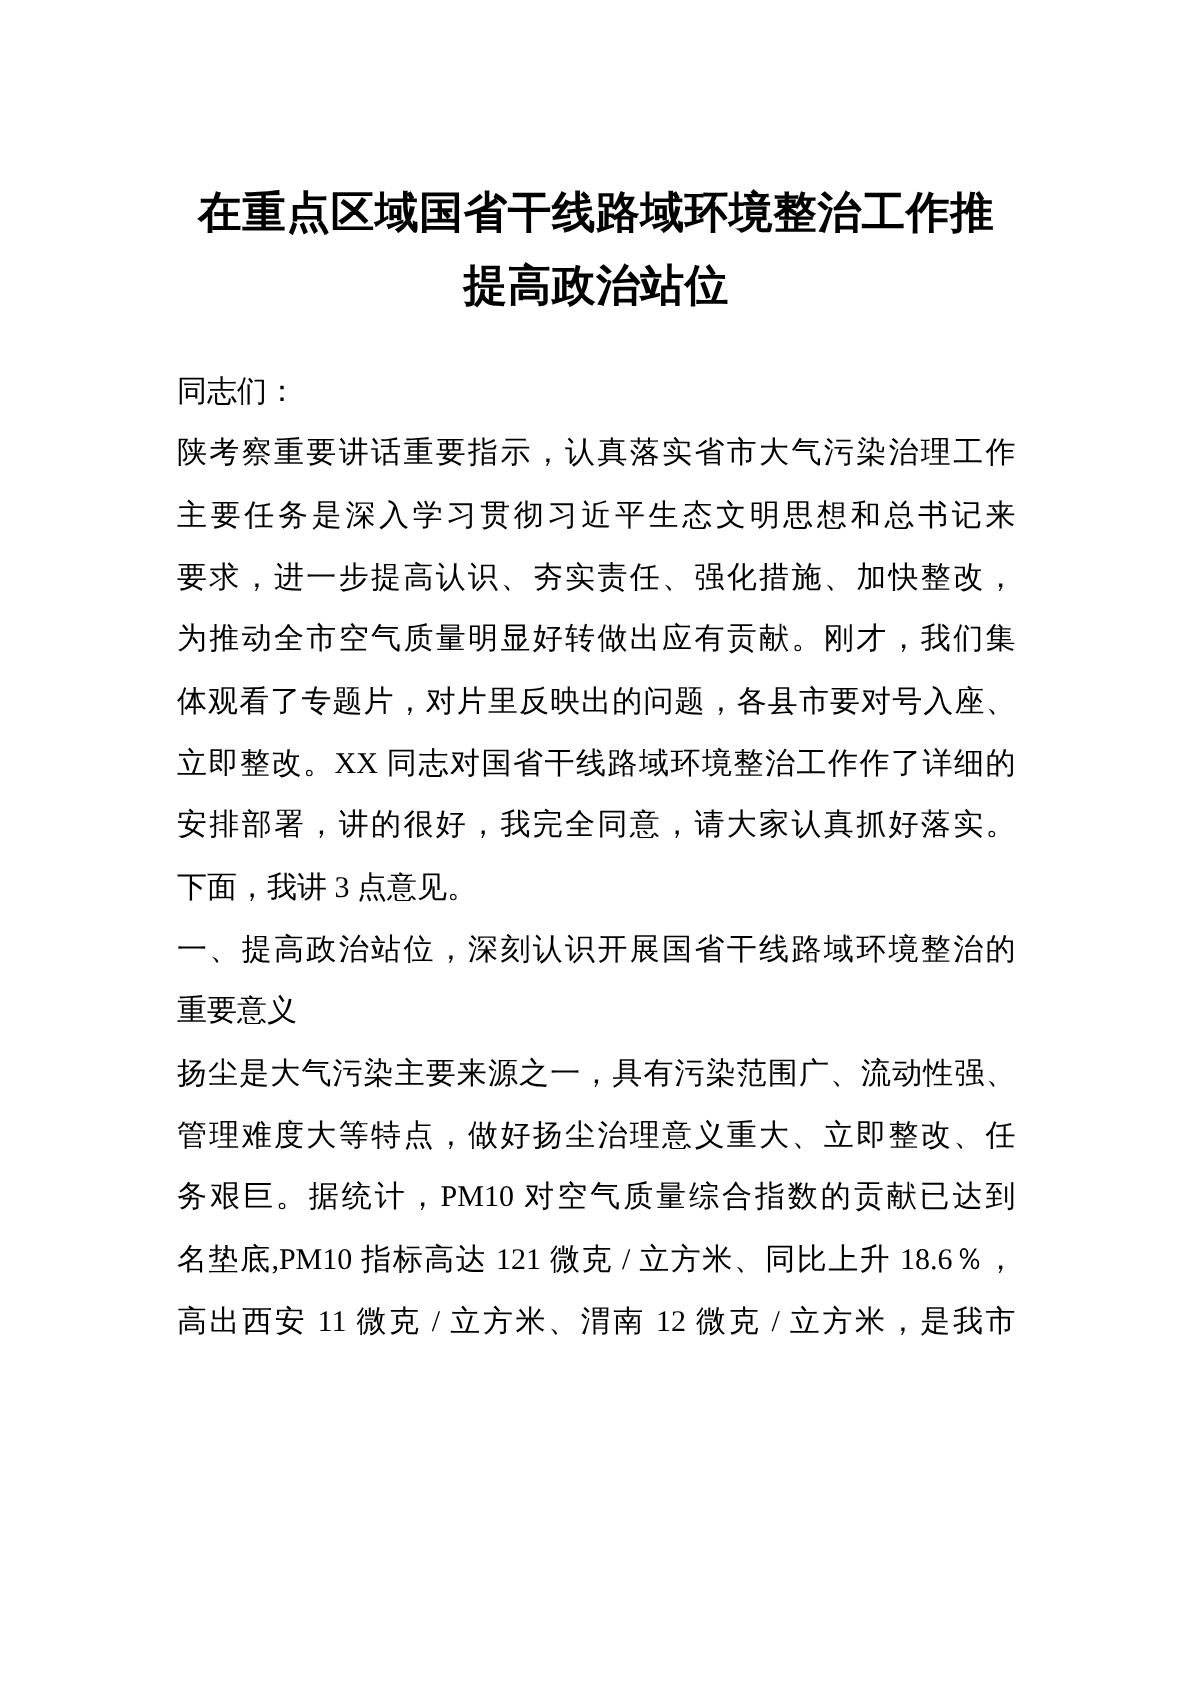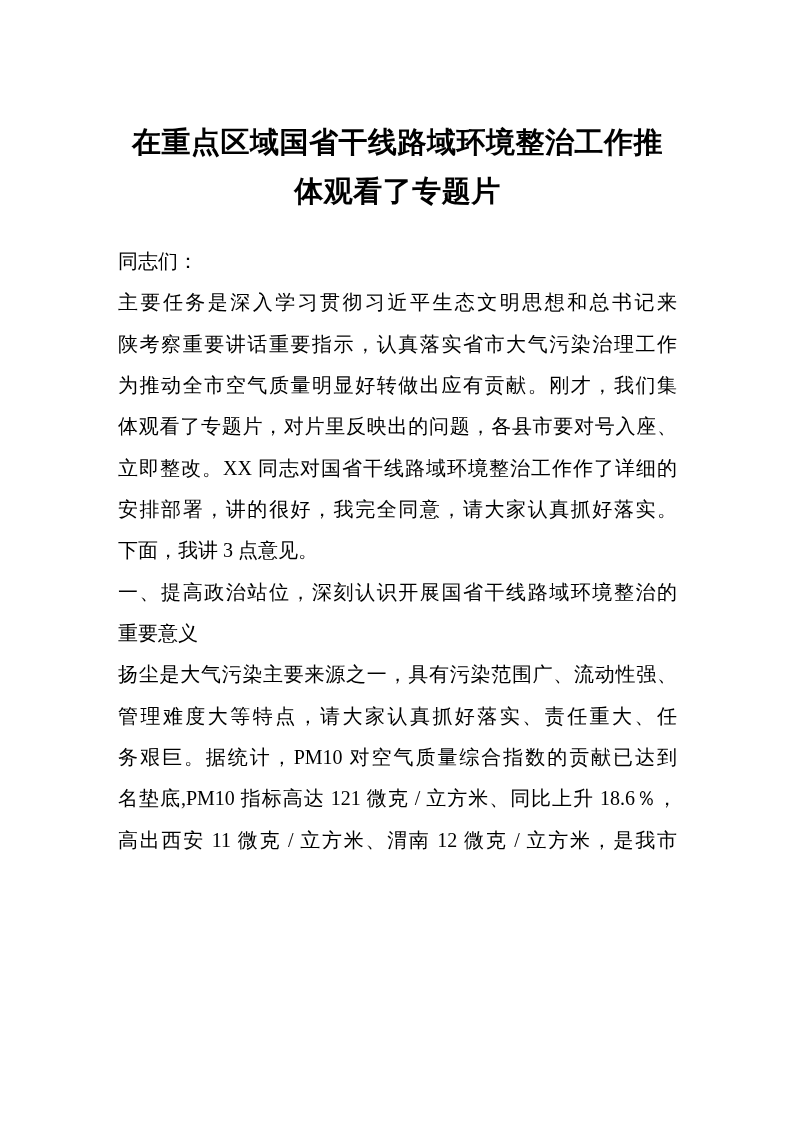--- a/index.html
+++ b/index.html
@@ -46,34 +46,35 @@
     text-justify: inter-character;
   }
 </style>
 </head>
 <body>
 
 <div class="page">
 
   <div class="doc-title">
     <div class="title-line">在重点区域国省干线路域环境整治工作推</div>
-    <div class="title-line">体观看了专题片</div>
+    <div class="title-line">提高政治站位</div>
   </div>
 
   <div class="doc-body">
     <div class="line">同志们：</div>
+    <div class="line justify">陕考察重要讲话重要指示，认真落实省市大气污染治理工作</div>
     <div class="line justify">主要任务是深入学习贯彻习近平生态文明思想和总书记来</div>
-    <div class="line justify">陕考察重要讲话重要指示，认真落实省市大气污染治理工作</div>
+    <div class="line justify">要求，进一步提高认识、夯实责任、强化措施、加快整改，</div>
     <div class="line justify">为推动全市空气质量明显好转做出应有贡献。刚才，我们集</div>
     <div class="line justify">体观看了专题片，对片里反映出的问题，各县市要对号入座、</div>
     <div class="line justify">立即整改。XX 同志对国省干线路域环境整治工作作了详细的</div>
     <div class="line justify">安排部署，讲的很好，我完全同意，请大家认真抓好落实。</div>
     <div class="line">下面，我讲 3 点意见。</div>
     <div class="line justify">一、提高政治站位，深刻认识开展国省干线路域环境整治的</div>
     <div class="line">重要意义</div>
     <div class="line justify">扬尘是大气污染主要来源之一，具有污染范围广、流动性强、</div>
-    <div class="line justify">管理难度大等特点，请大家认真抓好落实、责任重大、任</div>
+    <div class="line justify">管理难度大等特点，做好扬尘治理意义重大、立即整改、任</div>
     <div class="line justify">务艰巨。据统计，PM10 对空气质量综合指数的贡献已达到</div>
     <div class="line justify">名垫底,PM10 指标高达 121 微克 / 立方米、同比上升 18.6％，</div>
     <div class="line justify">高出西安 11 微克 / 立方米、渭南 12 微克 / 立方米，是我市</div>
   </div>
 
 </div>
 
 </body></html>

